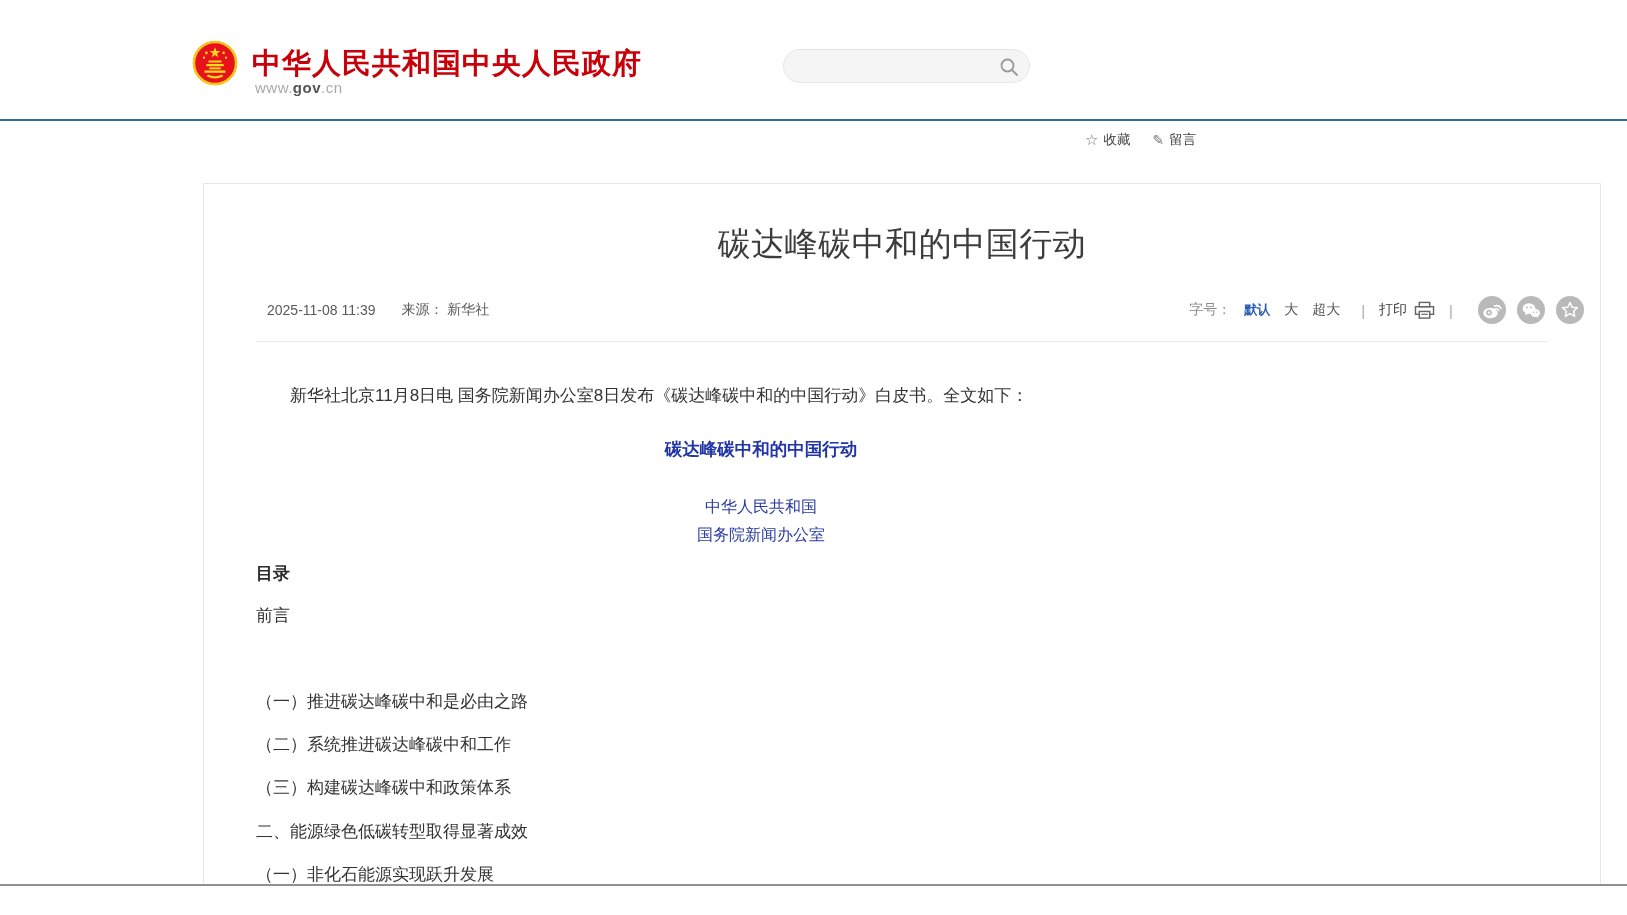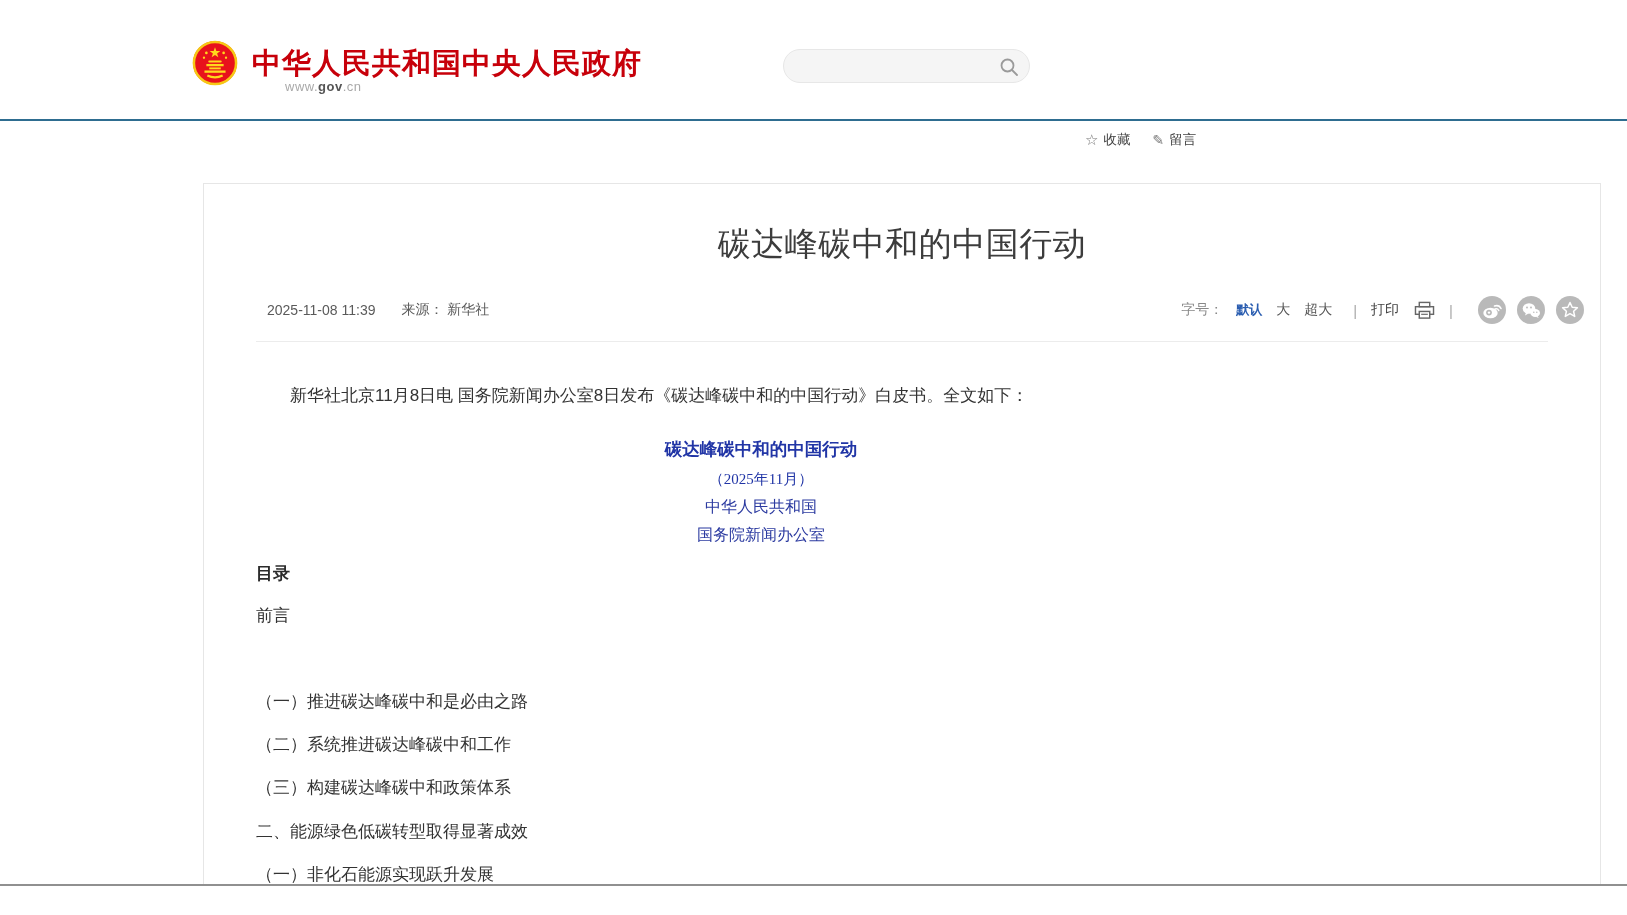--- a/index.html
+++ b/index.html
@@ -5,21 +5,21 @@
   * { margin:0; padding:0; box-sizing:border-box; }
   html,body { width:1627px; height:915px; background:#ffffff; overflow:hidden;
     font-family:"Liberation Sans","DejaVu Sans",sans-serif; }
   body { position:relative; }
 
   
   .header { position:absolute; left:0; top:0; width:1627px; height:119px; background:#fff; }
   .logo { position:absolute; left:192px; top:40px; width:46px; height:46px; }
   .site-title { position:absolute; left:252px; top:44px; font-size:29px; font-weight:bold;
     color:#c7000a; letter-spacing:1px; white-space:nowrap; }
-  .site-url { position:absolute; left:255px; top:79px; font-size:13px; color:#a9a9a9; letter-spacing:.5px;margin-left:30px; }
+  .site-url { position:absolute; left:255px; top:79px; font-size:15px; color:#a9a9a9; letter-spacing:.5px; }
   .site-url .gov { color:#555; font-weight:bold; }
 
   .search { position:absolute; left:783px; top:49px; width:247px; height:34px;
     background:#f5f5f5; border:1px solid #e7e7e7; border-radius:17px; }
   .search-input { position:absolute; left:16px; top:0; width:190px; height:32px; border:none;
     background:transparent; outline:none; font-size:14px; color:#333; }
   .search-icon { position:absolute; right:10px; top:7px; width:20px; height:20px; cursor:pointer; }
 
   .topnav { position:absolute; left:1046px; top:56px; font-size:16.5px; color:#222; white-space:nowrap; }
   .topnav a { color:#222; text-decoration:none; cursor:pointer; }
@@ -42,21 +42,21 @@
     font-size:33px; font-weight:500; color:#3c3c3c; letter-spacing:.5px; }
 
   .meta { position:absolute; left:63px; right:16px; top:110px; height:32px;
     display:flex; justify-content:space-between; align-items:center; }
   .meta-left { display:flex; align-items:center; gap:26px; font-size:14px; color:#5a5a5a; }
   .meta-right { display:flex; align-items:center; font-size:14px; color:#666; }
   .fs-label { color:#888; margin-right:6px; }
   .fs { margin:0 7px; cursor:pointer; color:#555; }
   .fs.active { color:#2a5db0; font-weight:bold; font-size:13px; }
   .msep { color:#aaa; margin:0 14px; font-size:15px; }
-  .print { display:inline-flex; align-items:center; gap:15px; cursor:pointer; color:#444;font-family:Liberation Serif, serif; }
+  .print { display:inline-flex; align-items:center; gap:7px; cursor:pointer; color:#444;font-family:Liberation Serif, serif; }
   .share-ico { width:28px; height:28px; border-radius:50%; background:#b9b9b9; margin-left:11px;
     display:inline-flex; align-items:center; justify-content:center; cursor:pointer; }
 
   .meta-divider { position:absolute; left:52px; right:52px; top:157px; height:1px; background:#ececec; }
 
   
   .abody { position:absolute; left:52px; top:0; width:1010px; height:701px; font-size:17px; color:#333; }
   .abody > div, .abody > p { position:absolute; width:100%; line-height:24px; }
   .lead { top:200px; text-indent:2em; }
   .doc-title { top:253px; text-align:center; font-weight:bold; font-size:17.5px; color:#2135a6; }
@@ -175,21 +175,20 @@
         </svg>
       </span>
     </div>
   </div>
 
   <div class="meta-divider"></div>
 
   <div class="abody">
     <p class="lead">新华社北京11月8日电 国务院新闻办公室8日发布《碳达峰碳中和的中国行动》白皮书。全文如下：</p>
     <div class="doc-title">碳达峰碳中和的中国行动</div>
-    <div class="doc-date">（2025年11月）</div>
     <div class="doc-org o1">中华人民共和国</div>
     <div class="doc-org o2">国务院新闻办公室</div>
     <div class="toc-title">目录</div>
     <div class="toc-item t0">前言</div>
     <div class="toc-item t2">（一）推进碳达峰碳中和是必由之路</div>
     <div class="toc-item t3">（二）系统推进碳达峰碳中和工作</div>
     <div class="toc-item t4">（三）构建碳达峰碳中和政策体系</div>
     <div class="toc-item t5">二、能源绿色低碳转型取得显著成效</div>
     <div class="toc-item t6">（一）非化石能源实现跃升发展</div>
   </div>

